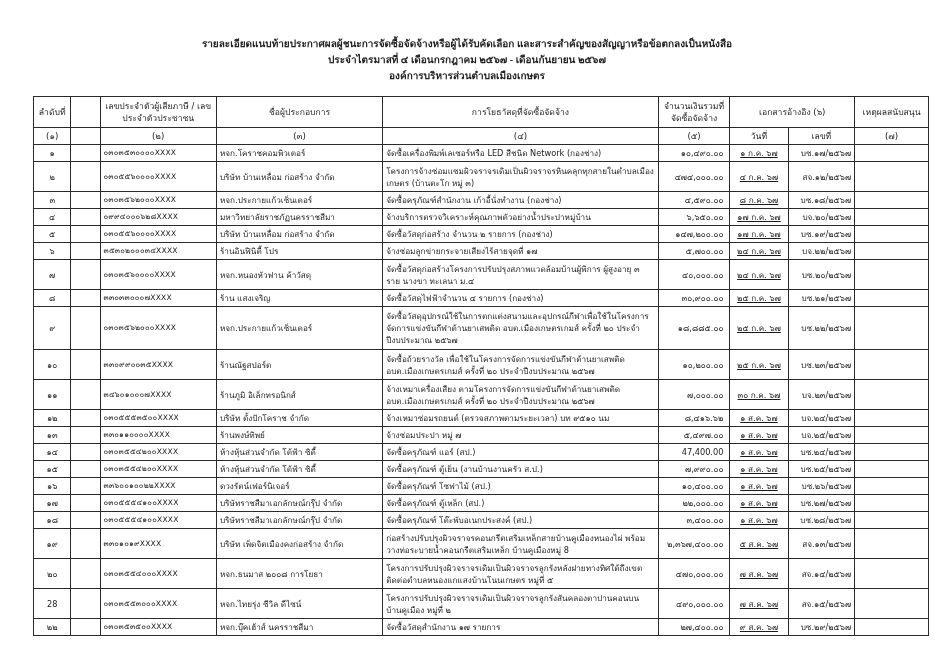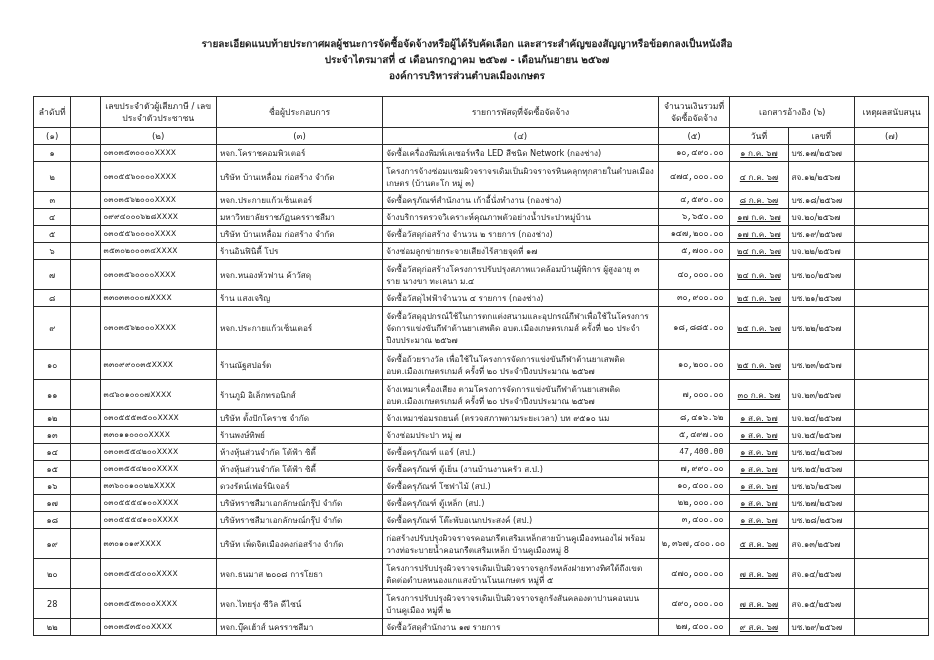--- a/index.html
+++ b/index.html
@@ -3,37 +3,37 @@
 <meta charset="utf-8">
 <style>
   html, body { margin: 0; padding: 0; background: #ffffff; }
   body {
     width: 934px; height: 660px; overflow: hidden; position: relative;
     font-family: "DejaVu Sans", "Liberation Sans", sans-serif;
     color: #1a1a1a;
   }
   .page-header {
     position: absolute; left: 0; top: 36px; width: 934px; text-align: center;
-    font-size: 10px; line-height: 16px; font-weight: bold; color: #222;
+    font-size: 10px; line-height: 16px; font-weight: bold; color: #222; font-family: Liberation Serif, serif;
   }
   .page-header div { white-space: nowrap; }
   table.main {
     position: absolute; left: 33px; top: 96px; width: 896px;
     border-collapse: collapse; table-layout: fixed;
     font-size: 8.2px; line-height: 12px;
   }
   table.main td, table.main th {
     border: 1.3px solid #2a2a2a; padding: 1px 3px; vertical-align: middle;
     overflow: hidden;
   }
   table.main th { font-weight: normal; text-align: center; font-size: 8.6px; }
   .c-no { text-align: center; }
-  .c-num { text-align: right; padding-right: 6px !important; font-family: Liberation Mono, monospace; }
+  .c-num { text-align: right; padding-right: 6px !important; }
   .c-date { text-align: center; text-decoration: underline; }
-  .c-ref { text-align: left; }
+  .c-ref { text-align: right; }
   .c-id { font-size: 7.6px; letter-spacing: 0.2px; }
   tr.h1 th { height: 28px; }
   tr.h2 th { height: 14px; }
   tr.r1 td { height: 14px; }
   tr.r2 td { height: 27px; }
   tr.r3 td { height: 40px; }
 </style>
 </head>
 <body>
 
@@ -54,21 +54,21 @@
     <col style="width:56px">
     <col style="width:64px">
     <col style="width:71px">
   </colgroup>
   <thead>
     <tr class="h1">
       <th>ลำดับที่</th>
       <th></th>
       <th>เลขประจำตัวผู้เสียภาษี / เลขประจำตัวประชาชน</th>
       <th>ชื่อผู้ประกอบการ</th>
-      <th>รายการพัสดุที่จัดซื้อจัดจ้าง</th>
+      <th>การโยธาัสดุที่จัดซื้อจัดจ้าง</th>
       <th>จำนวนเงินรวมที่จัดซื้อจัดจ้าง</th>
       <th colspan="2">เอกสารอ้างอิง (๖)</th>
       <th>เหตุผลสนับสนุน</th>
     </tr>
     <tr class="h2">
       <th>(๑)</th>
       <th></th>
       <th>(๒)</th>
       <th>(๓)</th>
       <th>(๔)</th>

